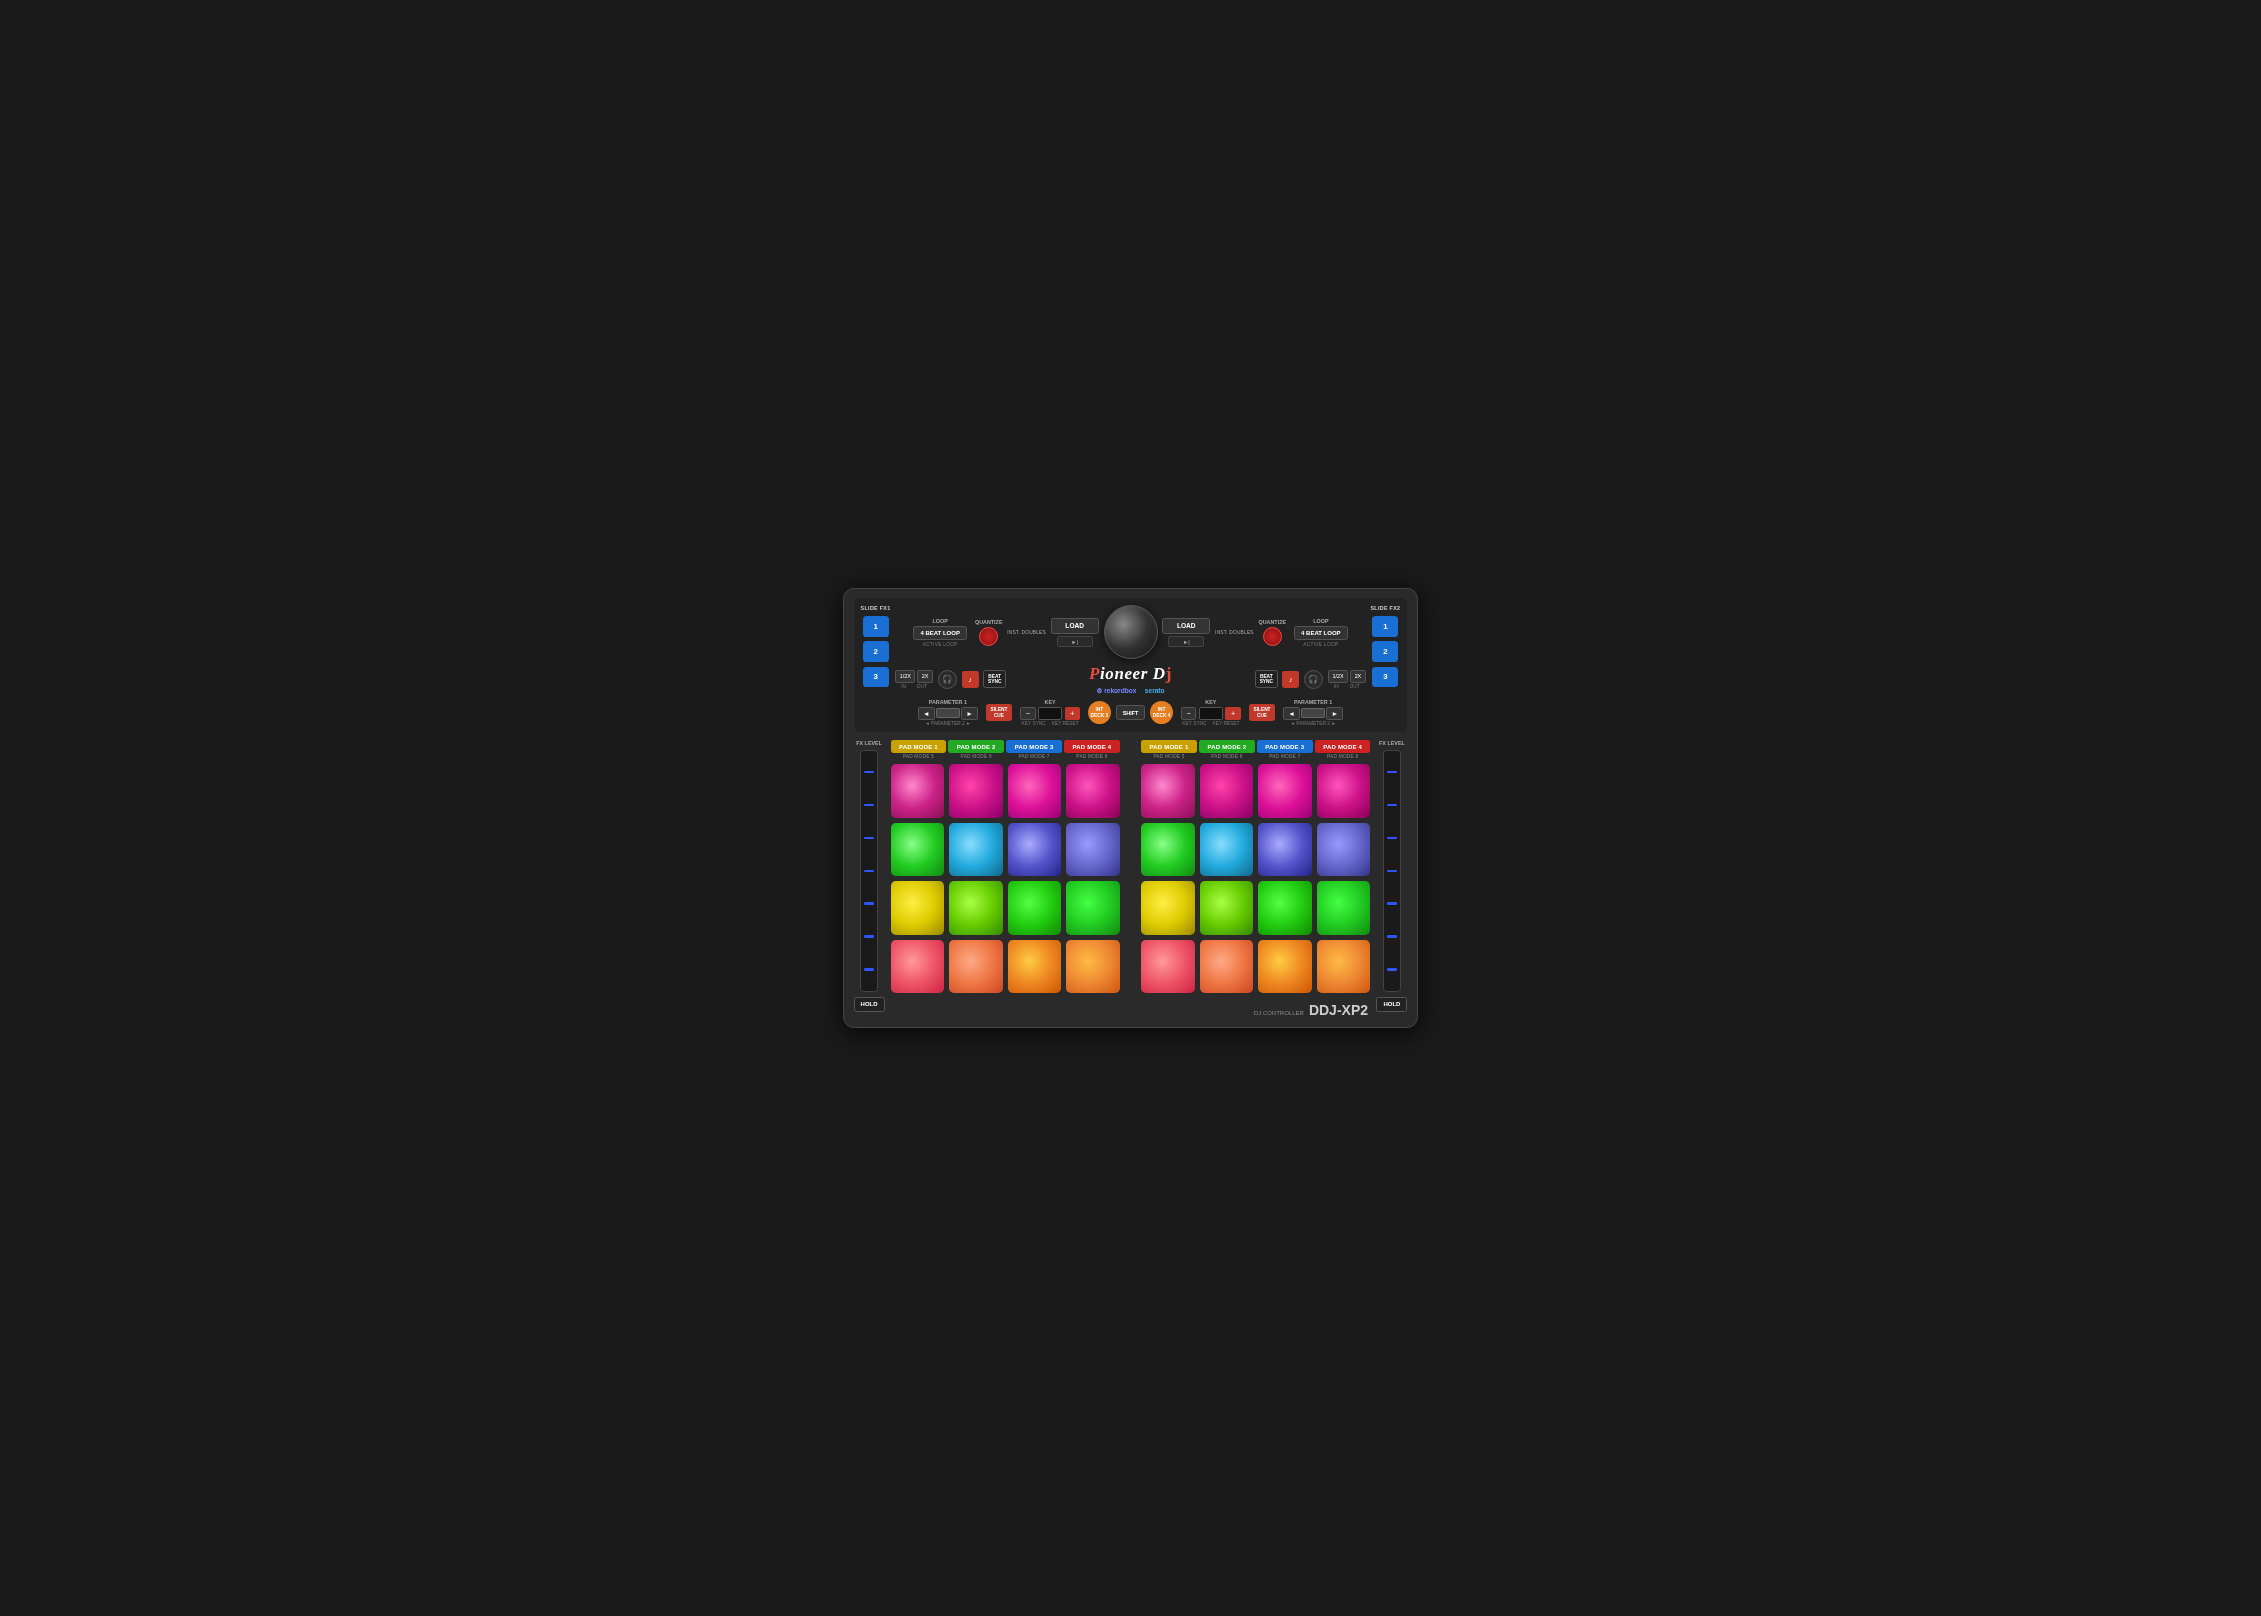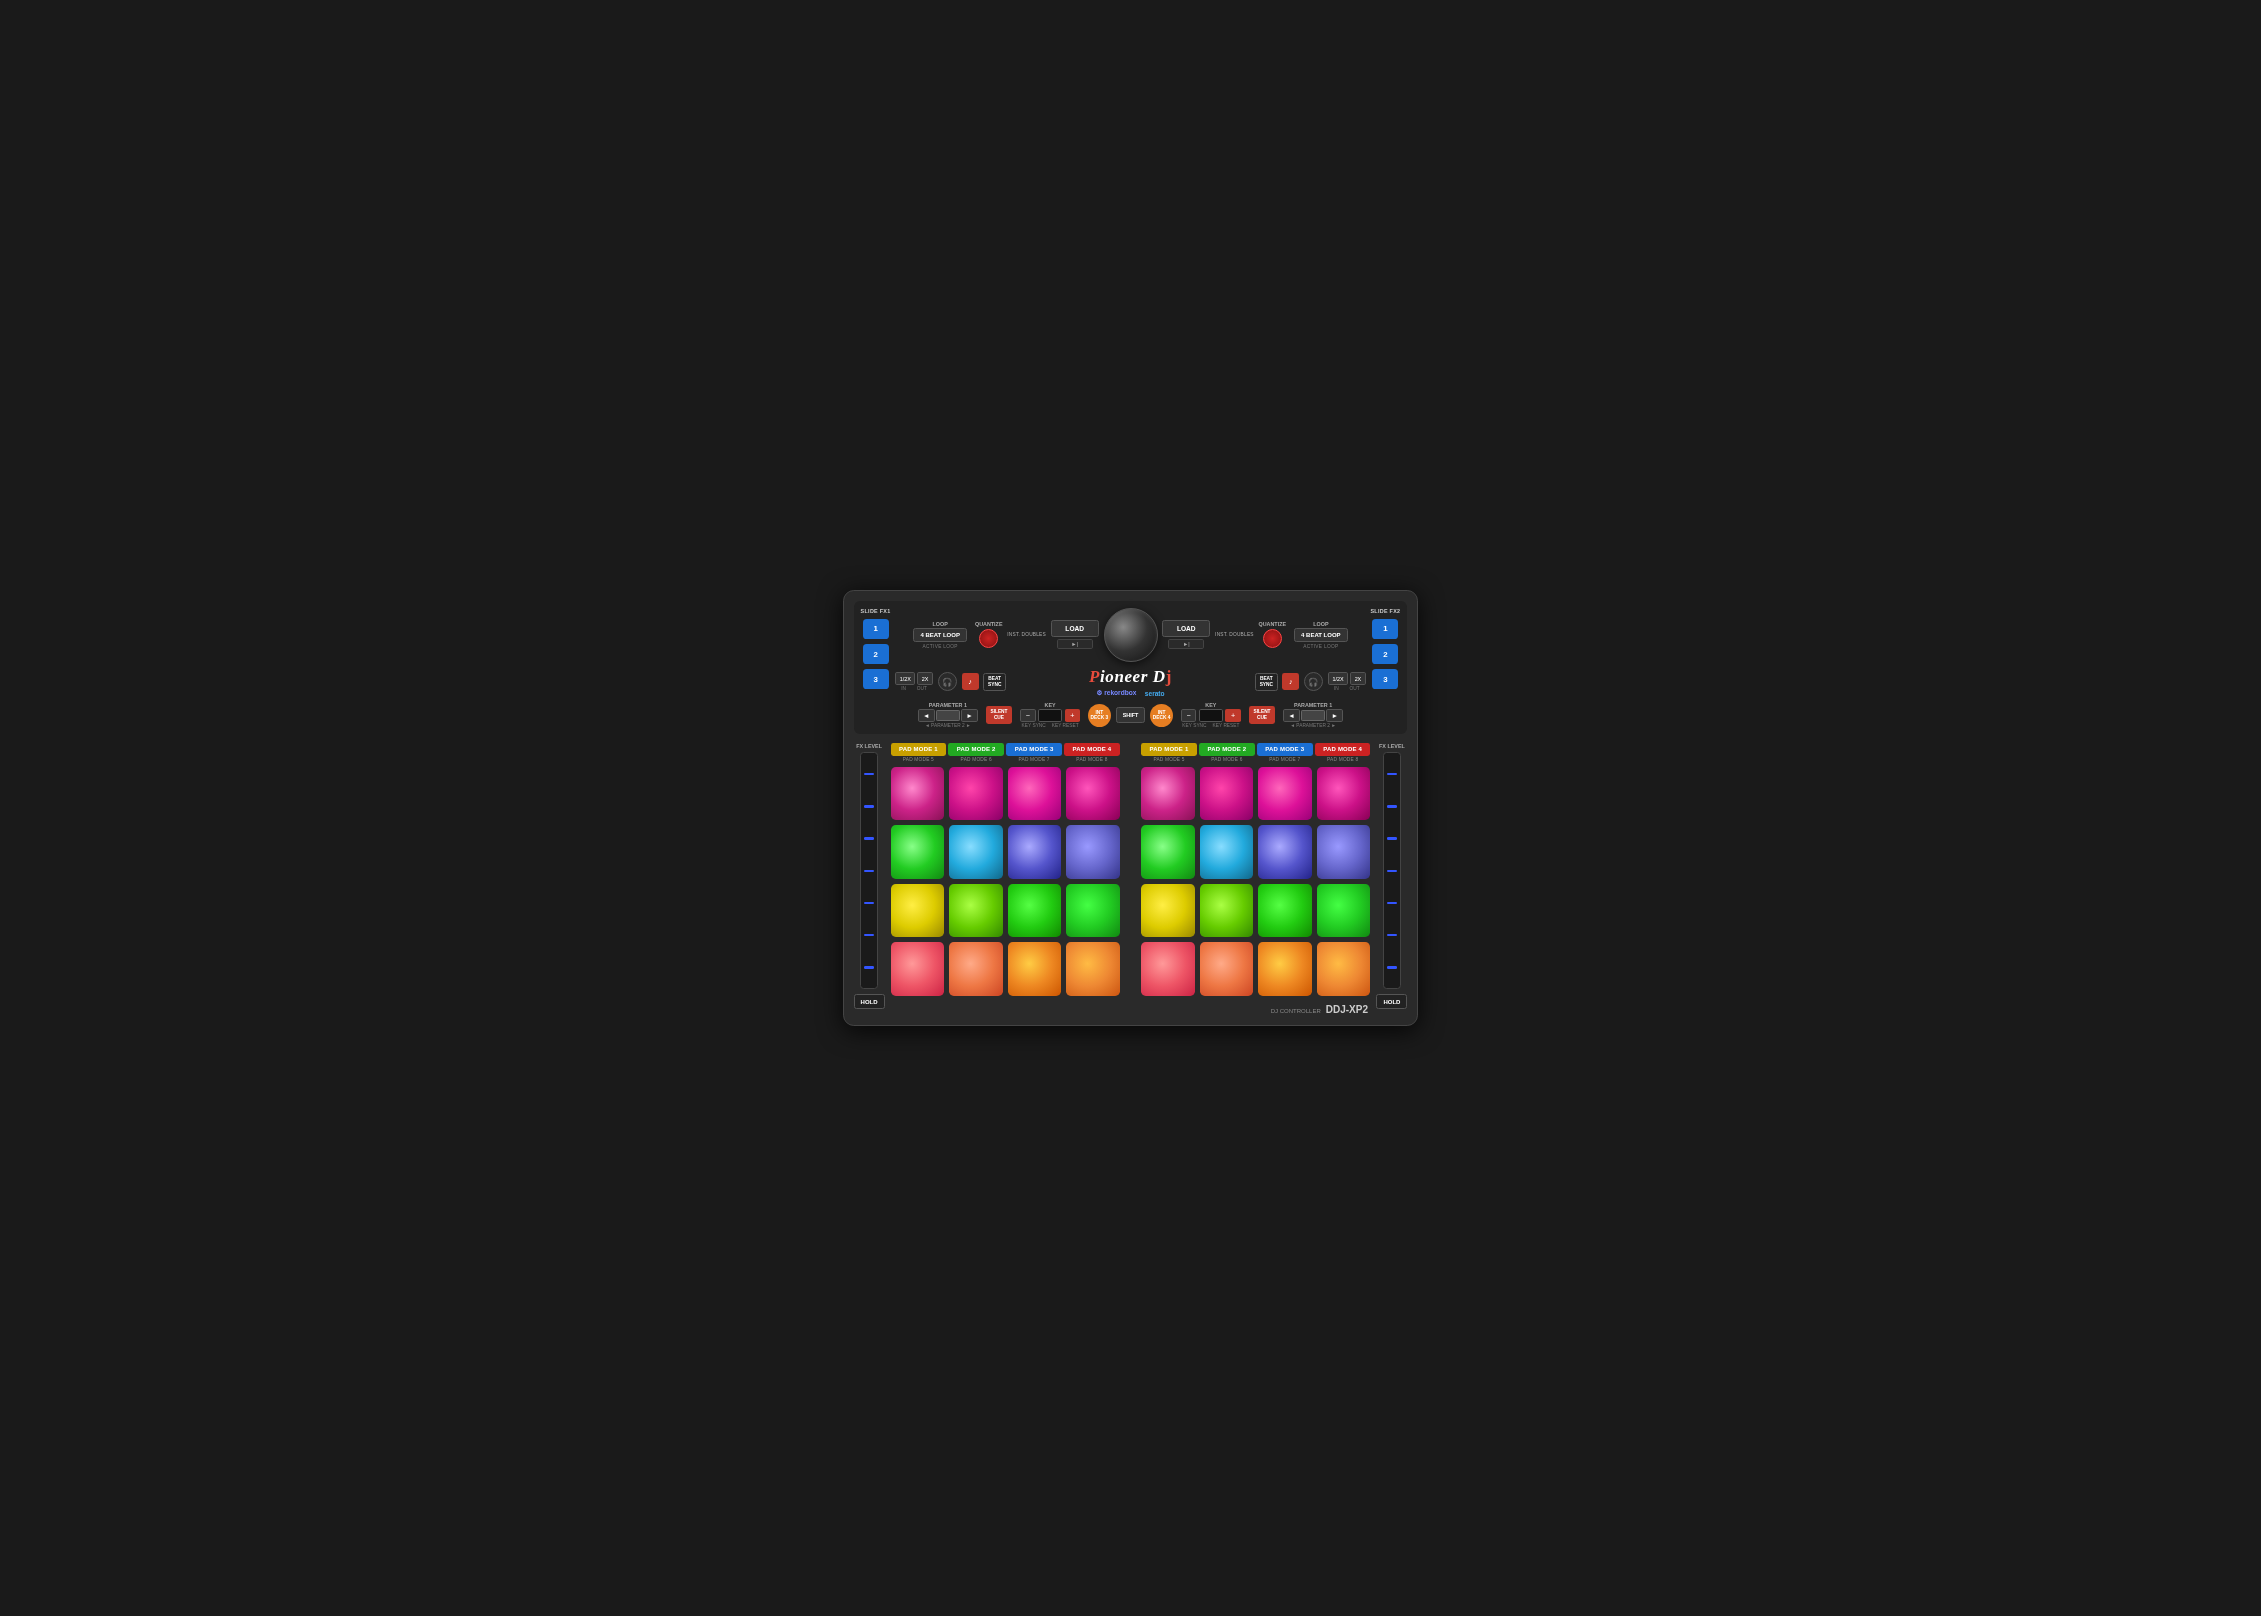--- a/index.html
+++ b/index.html
@@ -485,21 +485,21 @@
       width: 9.6px;
       flex-shrink: 0;
     }
     .model-info {
       text-align: right;
       color: #888;
       font-size: 6px;
       margin-top: 3.6px;
       padding-right: 2.4px;
     }
-    .model-info strong { color: #ccc; font-size: 10px; }
+    .model-info strong { color: #ccc; font-size: 14px; }
     .center-brand {
       display: flex;
       flex-direction: column;
       align-items: center;
       justify-content: center;
       flex: 1;
     }
     .pioneer-text {
       font-family: Georgia, serif;
       font-style: italic;

